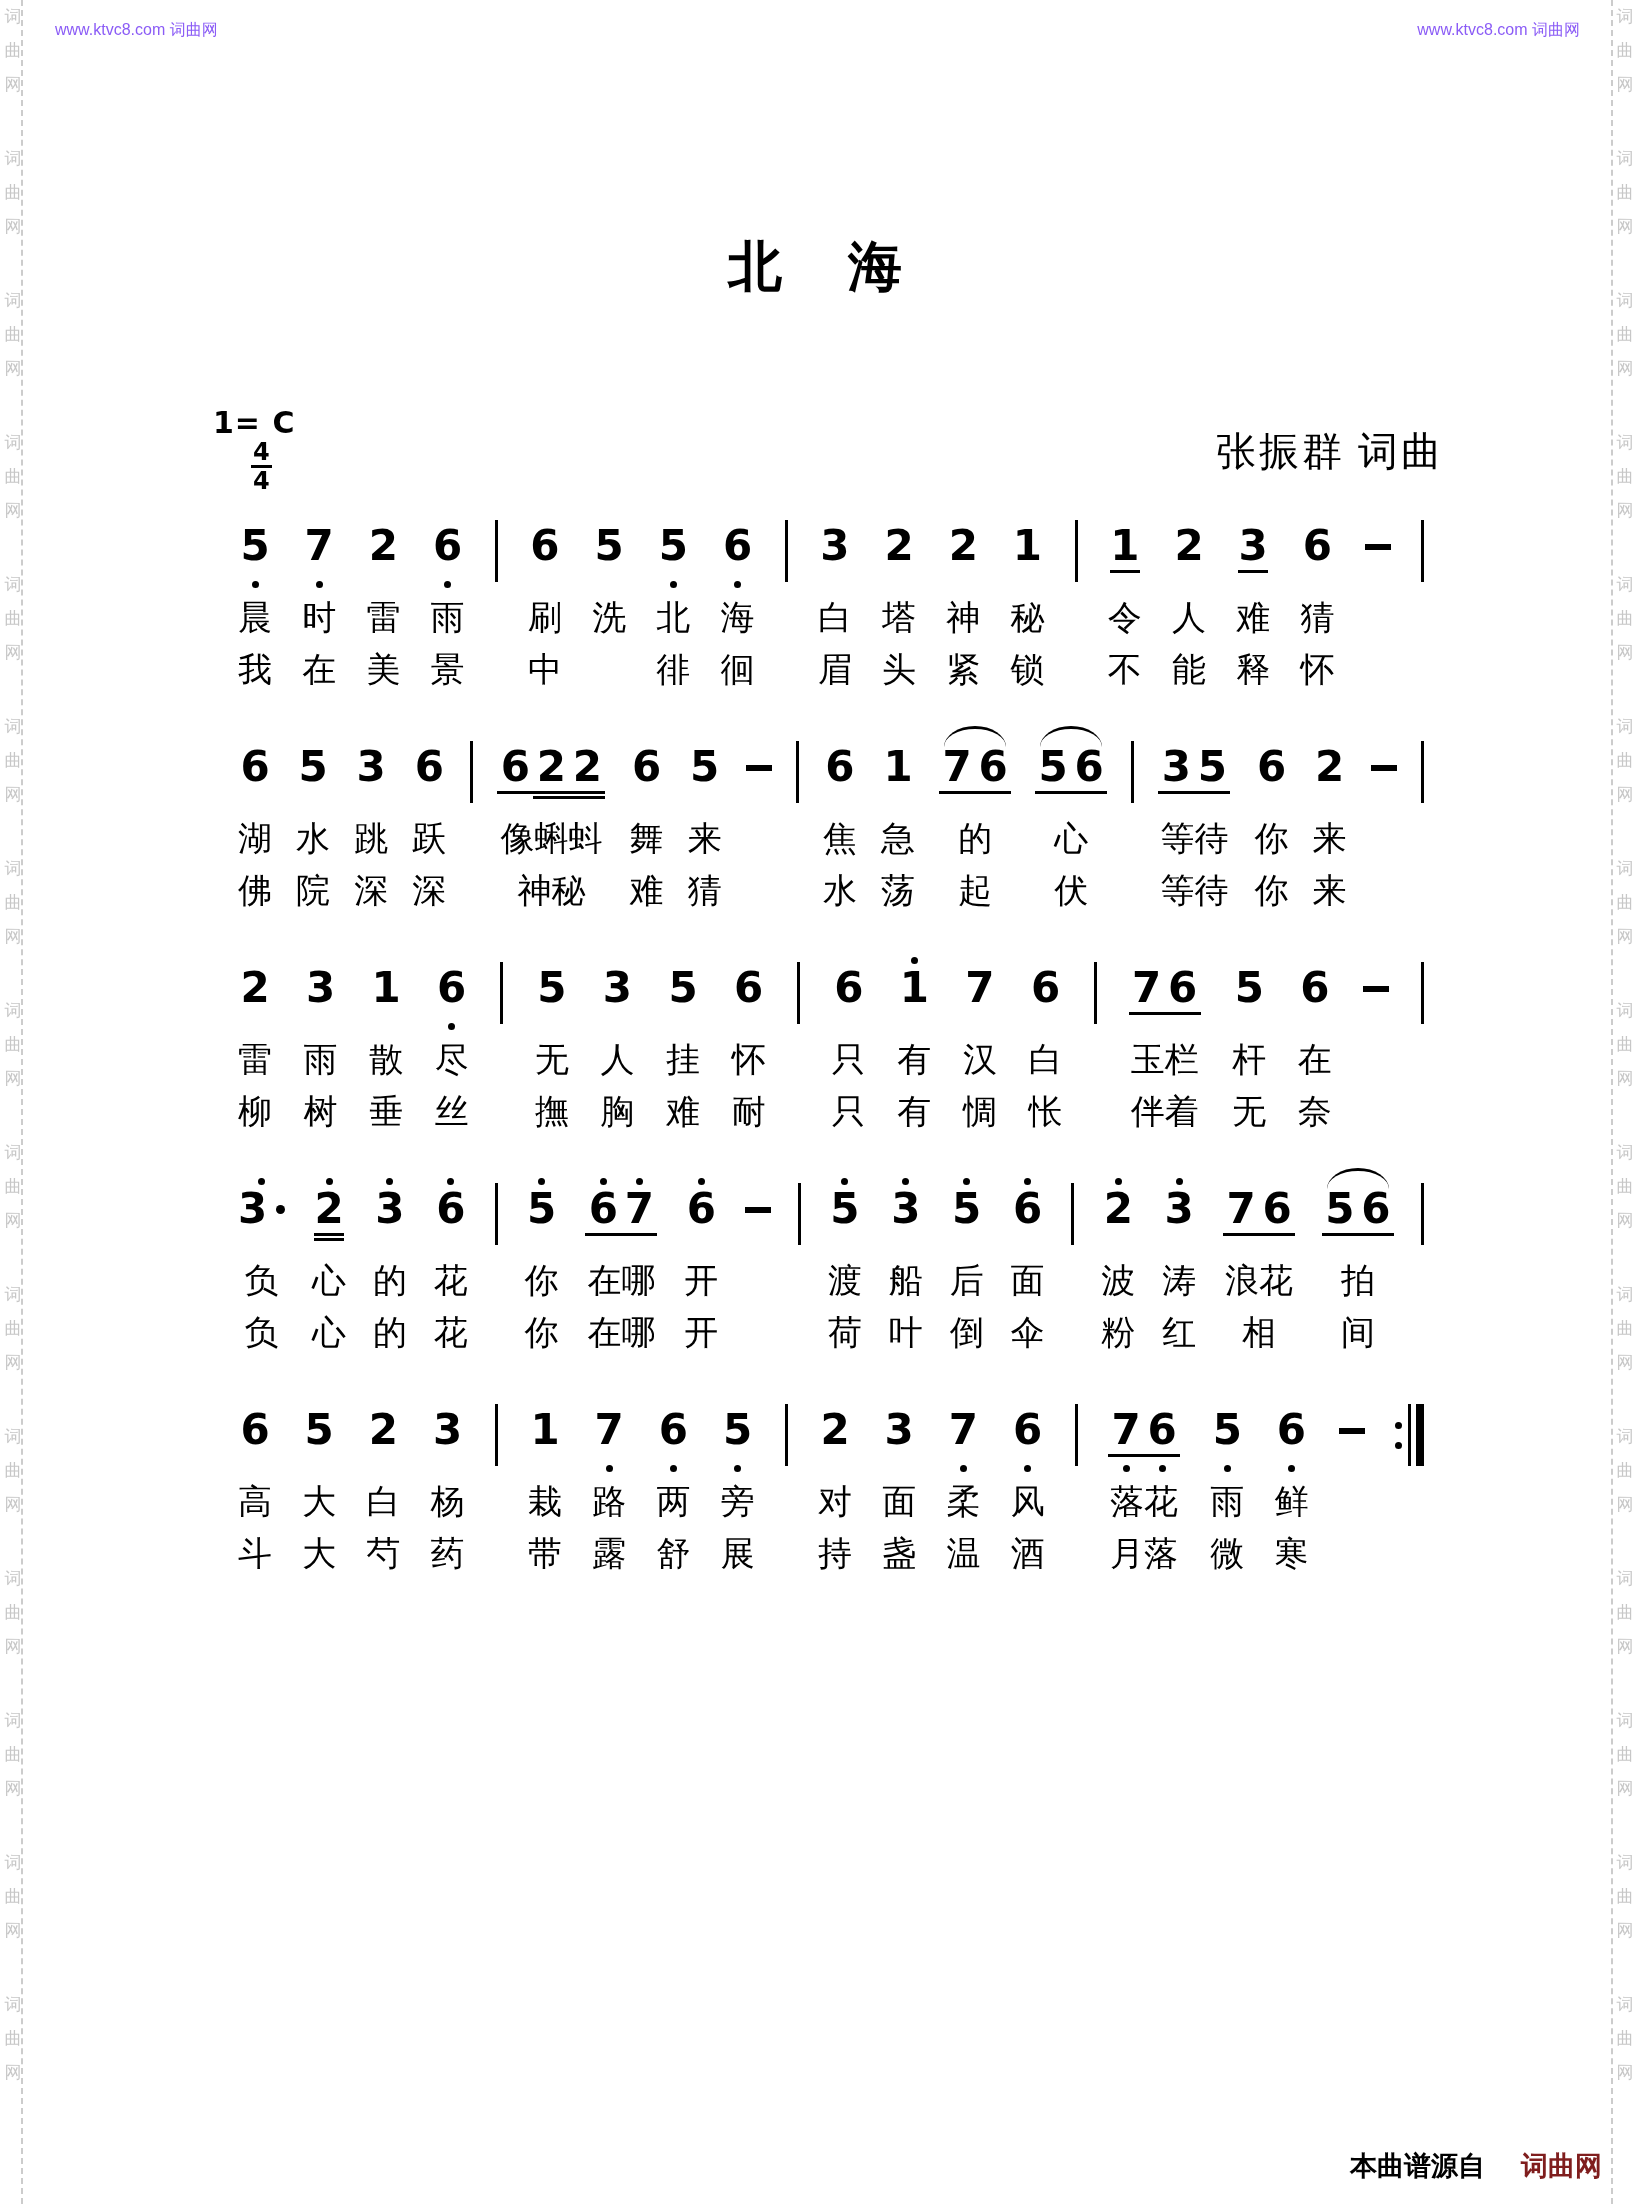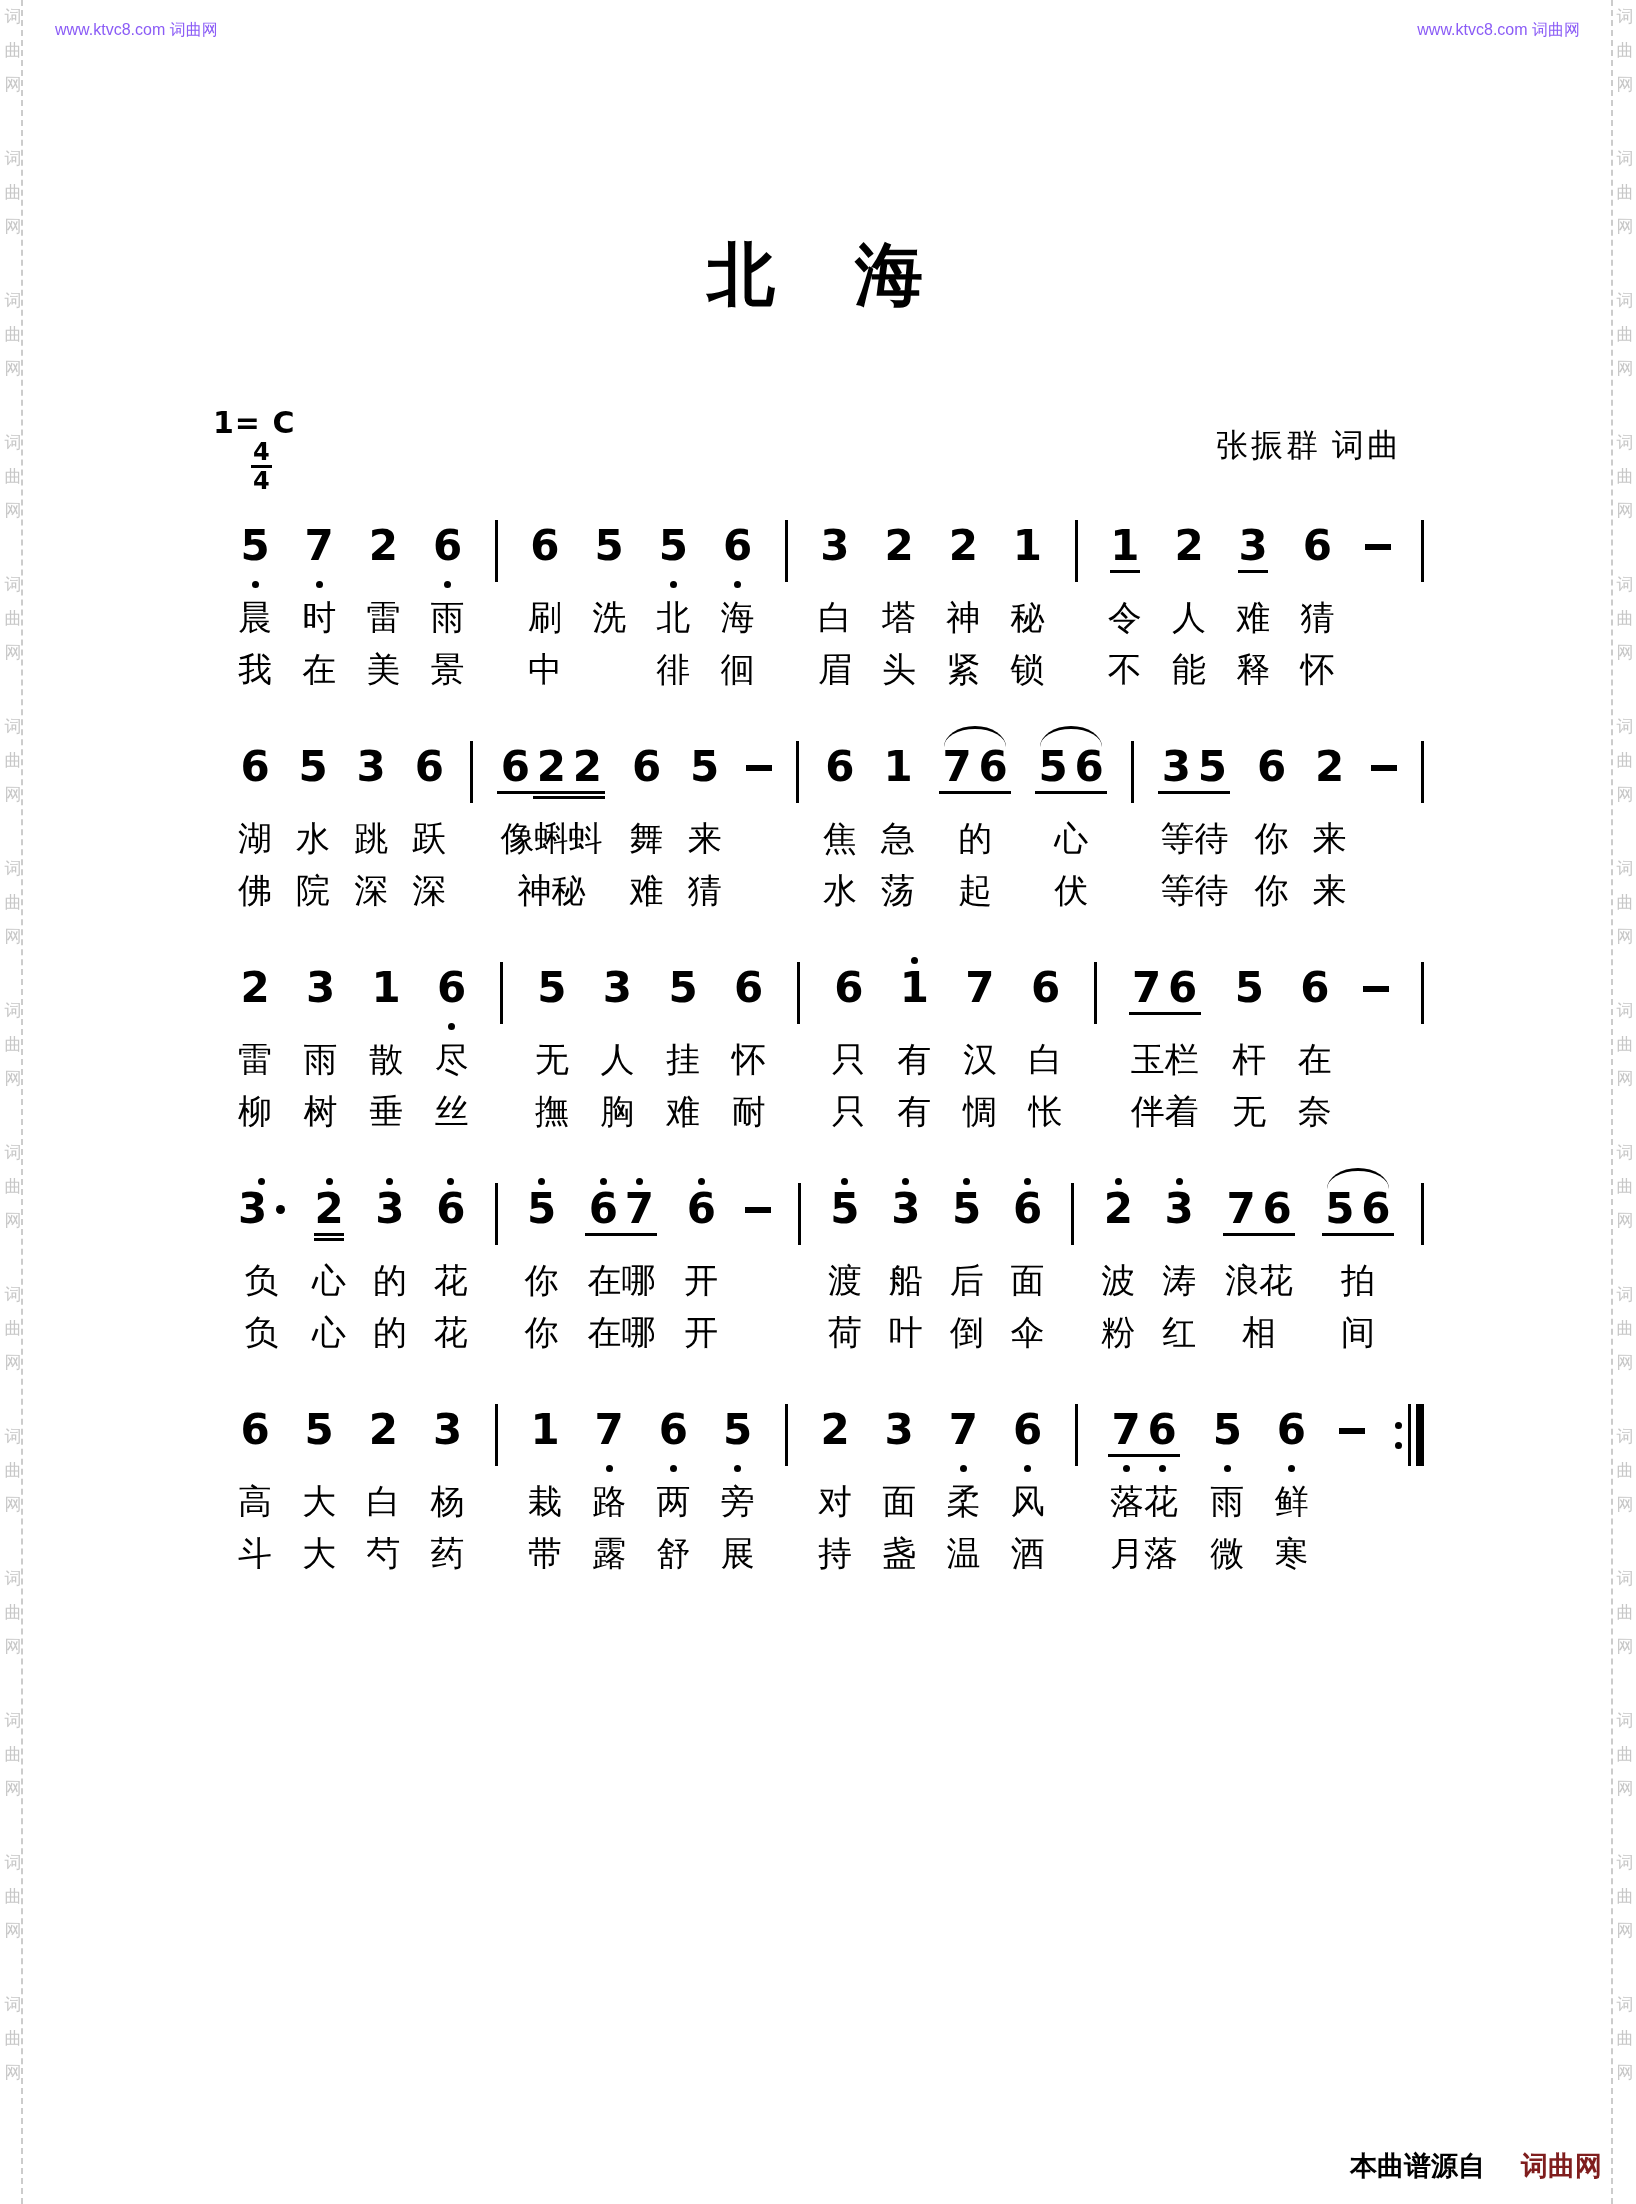--- a/index.html
+++ b/index.html
@@ -15,29 +15,29 @@
   .wm-col.left{left:2px;}
   .wm-col.right{left:1614px;}
   .wm-group{display:flex;flex-direction:column;align-items:center;gap:17px;margin-bottom:57px;}
   .wm-group span{font-size:17px;line-height:1;color:#c7c7c7;}
   
   .top-wm{position:absolute;top:20px;font-family:Liberation Sans, sans-serif;font-size:16px;color:#8b5cf6;white-space:nowrap;}
   .top-wm.left{left:55px;}
   .top-wm.right{right:56px;}
   
   .title{position:absolute;top:238px;left:0;width:100%;text-align:center;
-    font-family:"Liberation Serif", serif;font-weight:bold;font-size:68px;line-height:1.1;letter-spacing:6px;}
+    font-family:"Liberation Serif", serif;font-weight:bold;font-size:54px;line-height:1.1;letter-spacing:6px;}
   .keyrow{position:absolute;top:405px;left:213px;display:flex;align-items:center;flex-direction:column;}
   .key-label{font-family:"DejaVu Sans", sans-serif;font-weight:bold;font-size:30px;letter-spacing:1px;}
   .meter{display:inline-flex;flex-direction:column;align-items:center;margin-left:14px;
     font-family:"DejaVu Sans", sans-serif;font-weight:bold;font-size:24px;line-height:1.05;}
   .meter .den{border-top:3px solid #000;padding:1px 2px 0 2px;}
   .meter .num{padding:0 2px;}
   .credit{position:absolute;top:424px;left:1216px;font-family:"Liberation Serif", serif;
-    font-size:32px;letter-spacing:3px;white-space:nowrap;}
+    font-size:40px;letter-spacing:3px;white-space:nowrap;}
   
   .score{position:absolute;top:512px;left:238px;width:1186px;}
   .score-line{display:flex;justify-content:space-between;align-items:flex-start;margin-bottom:37px;}
   .col{display:flex;flex-direction:column;align-items:center;}
   .ncell{height:78px;display:flex;align-items:flex-start;position:relative;}
   .note{display:flex;flex-direction:column;align-items:center;min-width:30px;}
   .grp{position:relative;display:flex;align-items:flex-start;}
   .grp .note{min-width:36px;}
   .hi,.lo{height:12px;display:flex;align-items:center;justify-content:center;width:100%;}
   .dotc{display:block;width:7px;height:7px;border-radius:50%;background:#000;}

